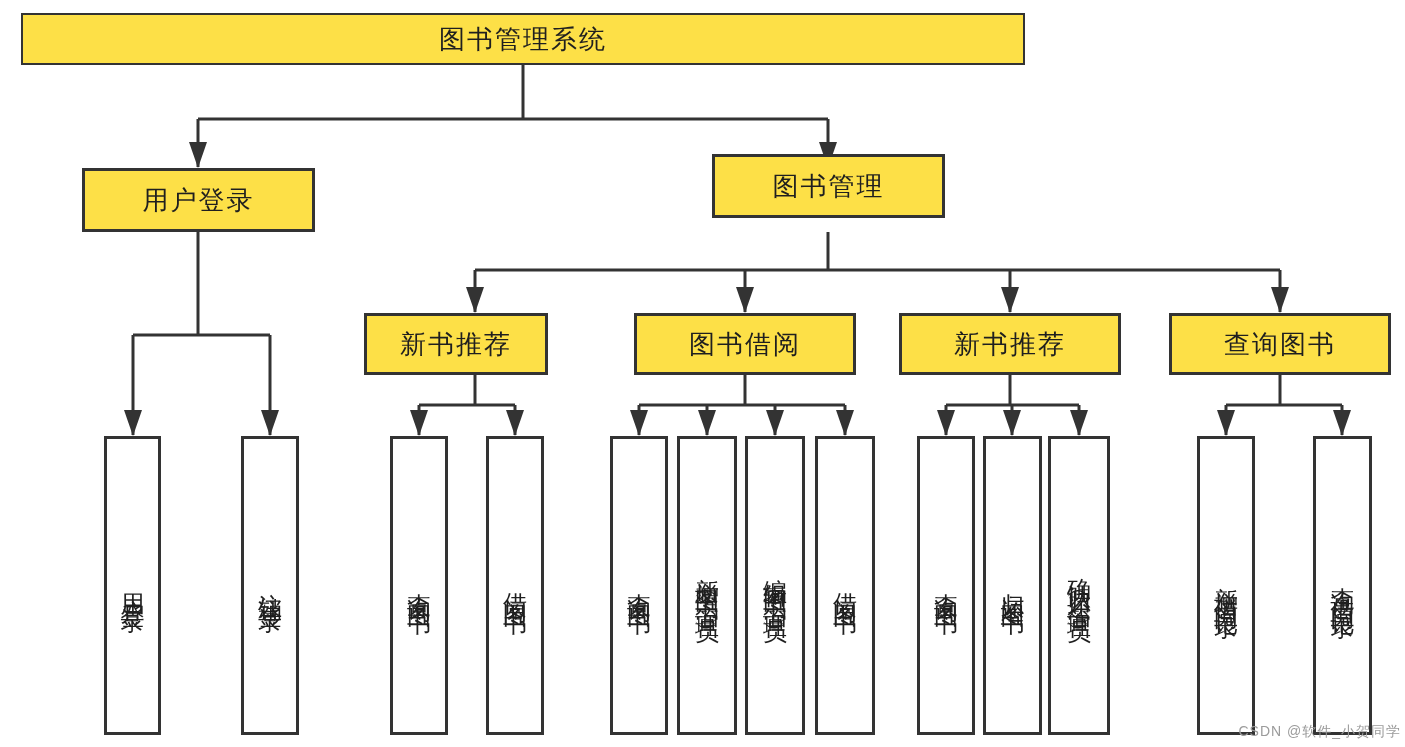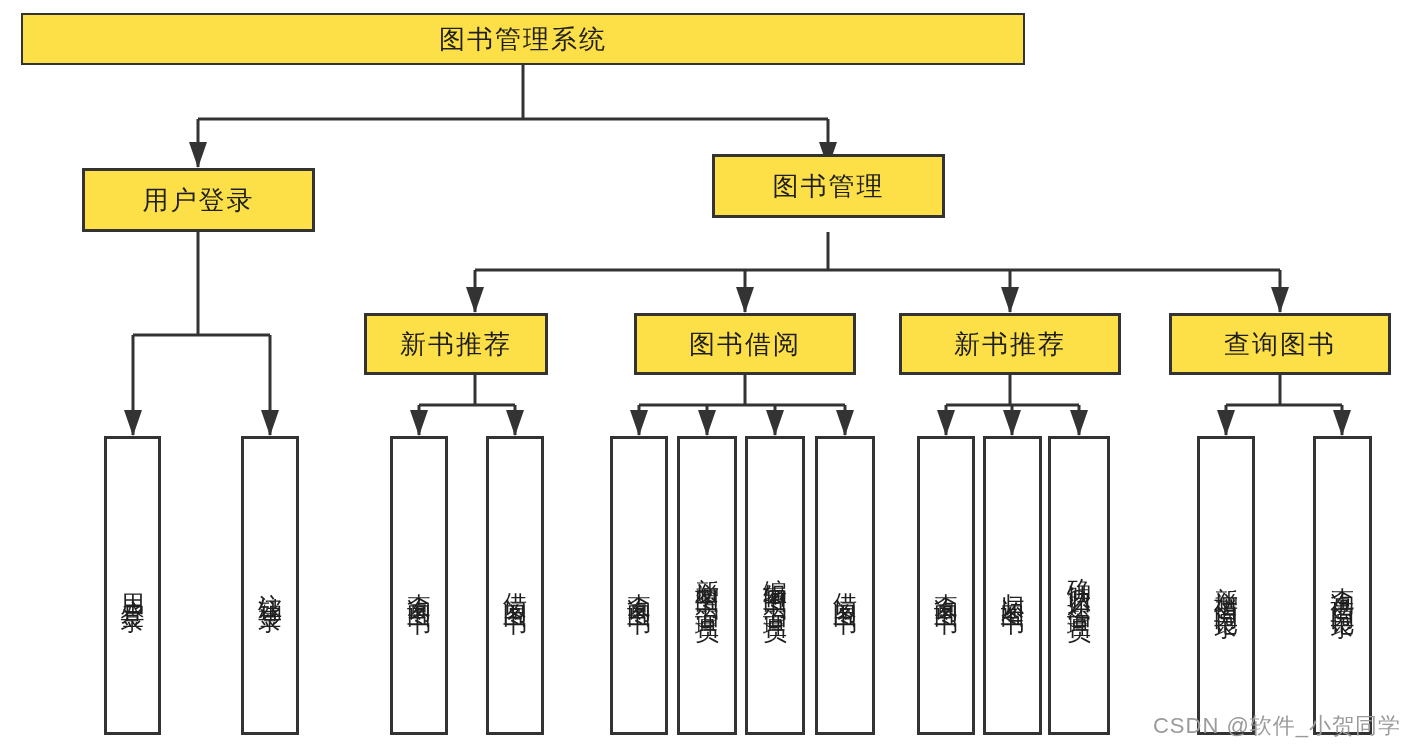--- a/index.html
+++ b/index.html
@@ -18,21 +18,21 @@
   .box.root{border-width:2px;}
   .leaf{
     position:absolute;box-sizing:border-box;background:#ffffff;border:3px solid #333333;
     display:flex;align-items:center;justify-content:center;z-index:2;
     font-size:24px;
     writing-mode:vertical-rl;text-orientation:mixed;letter-spacing:6px;
     line-height:1;white-space:nowrap;
   }
   .watermark{
     position:absolute;right:4px;bottom:6px;z-index:5;
-    font-size:22px;color:#9b9b9b;letter-spacing:1px;white-space:nowrap;
+    font-size:14px;color:#9b9b9b;letter-spacing:1px;white-space:nowrap;
   }
 </style>
 </head>
 <body>
 
 <div class="stage">
 
   <svg class="wires" viewBox="0 0 1405 747" xmlns="http://www.w3.org/2000/svg">
 
     <path d="M523 65 V119"></path>

